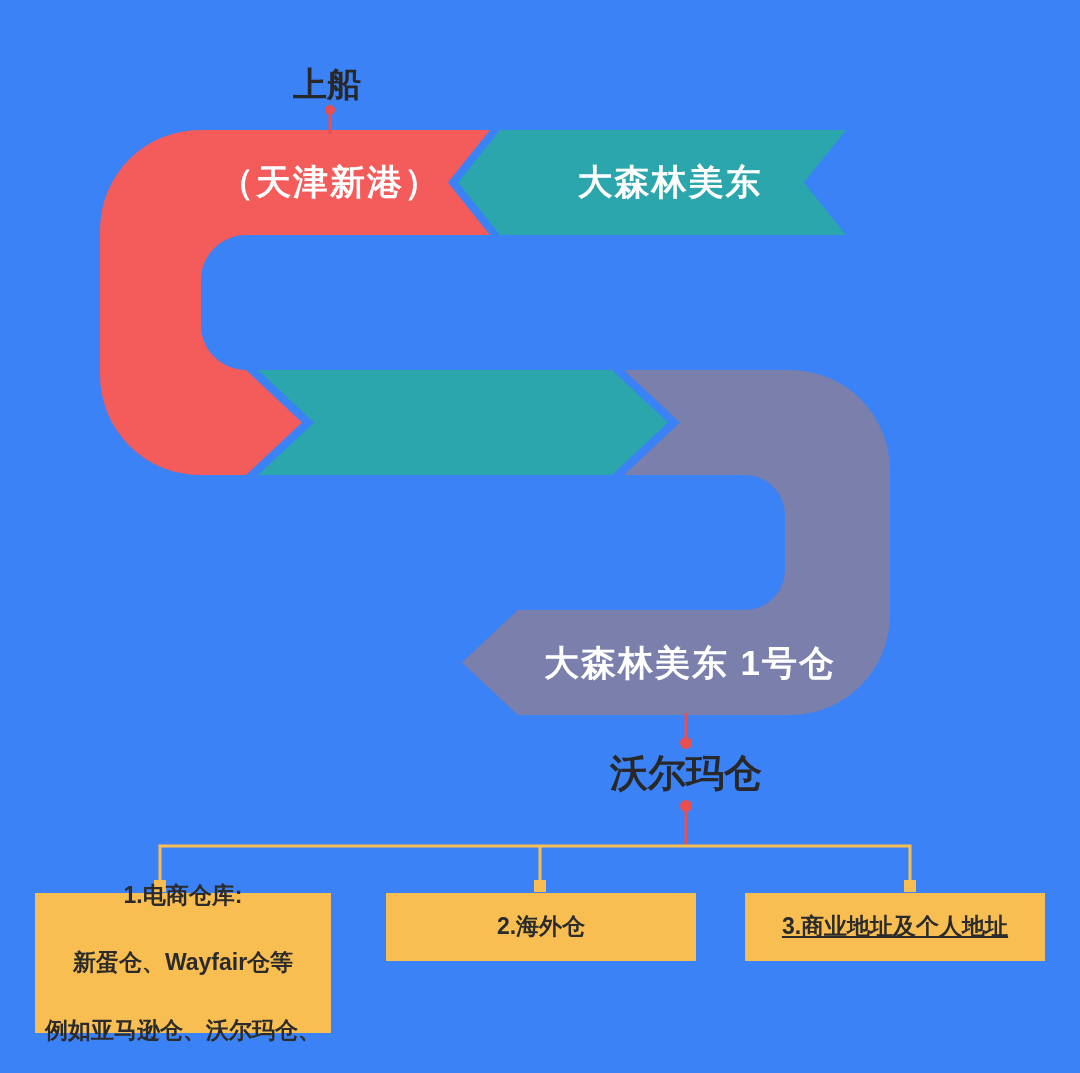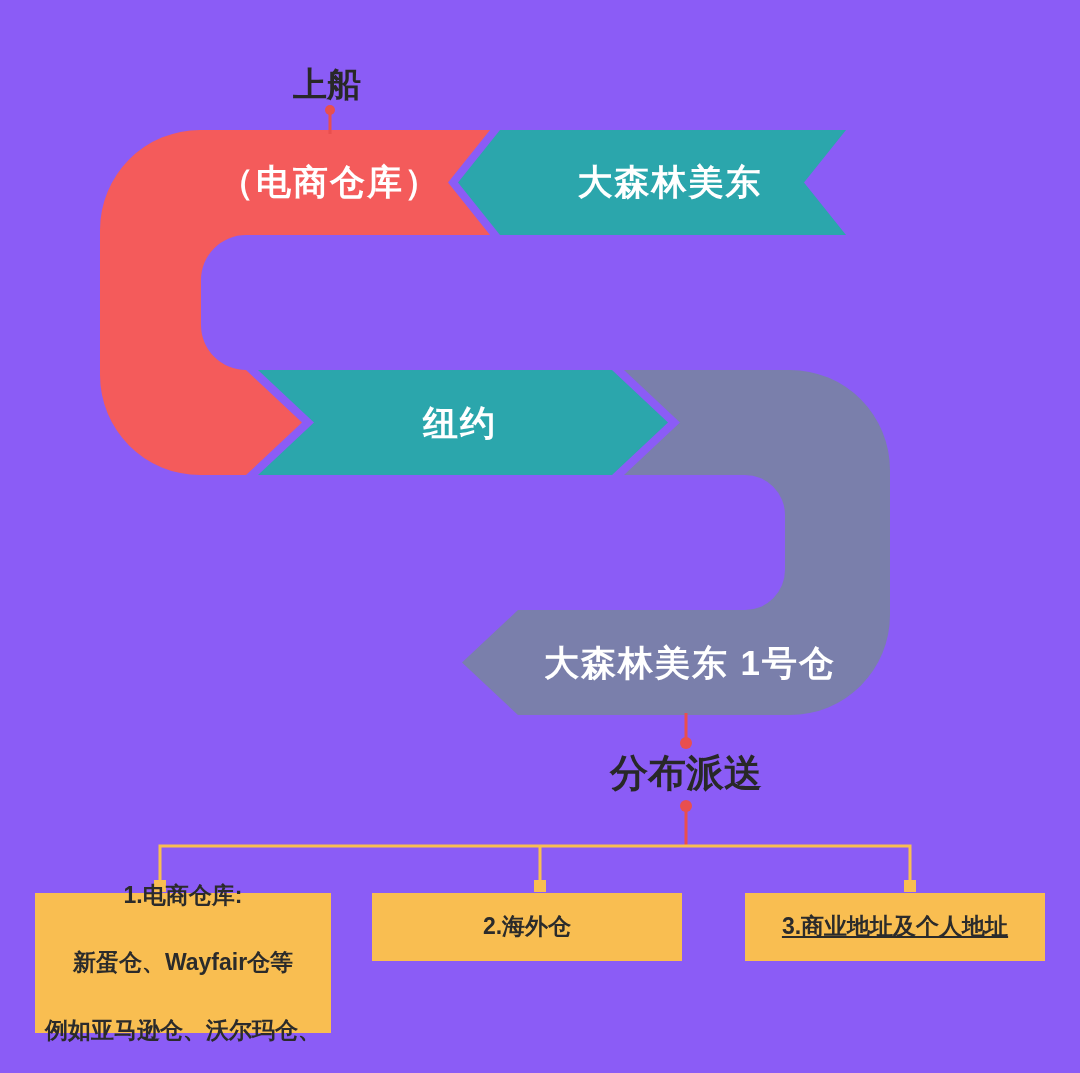--- a/index.html
+++ b/index.html
@@ -1,20 +1,20 @@
 <!DOCTYPE html>
 <html><head>
 <meta charset="utf-8">
 <style>
   html, body { margin: 0; padding: 0; background: #ffffff; }
   .canvas {
     position: relative;
     width: 1080px;
     height: 1073px;
-    background: #8b5cf6;
+    background: #3b82f6;
     overflow: hidden;
     font-family: "Liberation Sans", "DejaVu Sans", sans-serif;
   }
   svg.layer { position: absolute; left: 0; top: 0; }
   .label { position: absolute; text-align: center; user-select: none; }
   .band-label {
     color: #ffffff;
     font-size: 35px;
     font-weight: 600;
     letter-spacing: 2px;
@@ -39,21 +39,21 @@
     display: flex;
     flex-direction: column;
     justify-content: center;
     align-items: center;
     font-size: 23px;
     font-weight: 600;
     line-height: 1.55;
     text-align: center;
   }
   #box-1 { left: 35px;  top: 893px; width: 296px; height: 140px; gap: 32px; }
-  #box-2 { left: 372px; top: 893px; width: 310px; height: 68px; }
+  #box-2 { left: 386px; top: 893px; width: 310px; height: 68px; }
   #box-3 { left: 745px; top: 893px; width: 300px; height: 68px; text-decoration: underline; }
 </style>
 </head>
 <body>
 
 <div class="canvas">
 
   <svg class="layer" width="1080" height="1073" viewBox="0 0 1080 1073">
 
     <path d="M490 130 L200 130 A100 100 0 0 0 100 230 L100 375 A100 100 0 0 0 200 475
@@ -80,30 +80,29 @@
     <line x1="686" y1="810" x2="686" y2="846" stroke-width="3" stroke="#E94F4E"></line>
 
     <path d="M160 884 L160 846 L910 846 L910 884 M540 846 L540 884" fill="none" stroke-width="3" stroke="#F9BE51"></path>
     <rect x="154" y="880" width="12" height="12" fill="#F9BE51"></rect>
     <rect x="534" y="880" width="12" height="12" fill="#F9BE51"></rect>
     <rect x="904" y="880" width="12" height="12" fill="#F9BE51"></rect>
   </svg>
 
   <div id="label-shangchuan" class="label dark-label">上船</div>
 
-  <div id="label-tianjin-port" class="label band-label">（电商仓库）</div>
+  <div id="label-tianjin-port" class="label band-label">（天津新港）</div>
 
   <div id="label-tianjin-wh" class="label band-label">大森林美东</div>
 
-  <div id="label-newyork" class="label band-label">纽约</div>
 
 
   <div id="label-useast" class="label band-label">大森林美东 1号仓</div>
 
-  <div id="label-fenbu" class="label dark-label">分布派送</div>
+  <div id="label-fenbu" class="label dark-label">沃尔玛仓</div>
 
   <div id="box-1" class="box">
     <div>1.电商仓库:</div>
     <div>新蛋仓、Wayfair仓等</div>
     <div>例如亚马逊仓、沃尔玛仓、</div>
   </div>
 
   <div id="box-2" class="box">
     <div>2.海外仓</div>
   </div>

